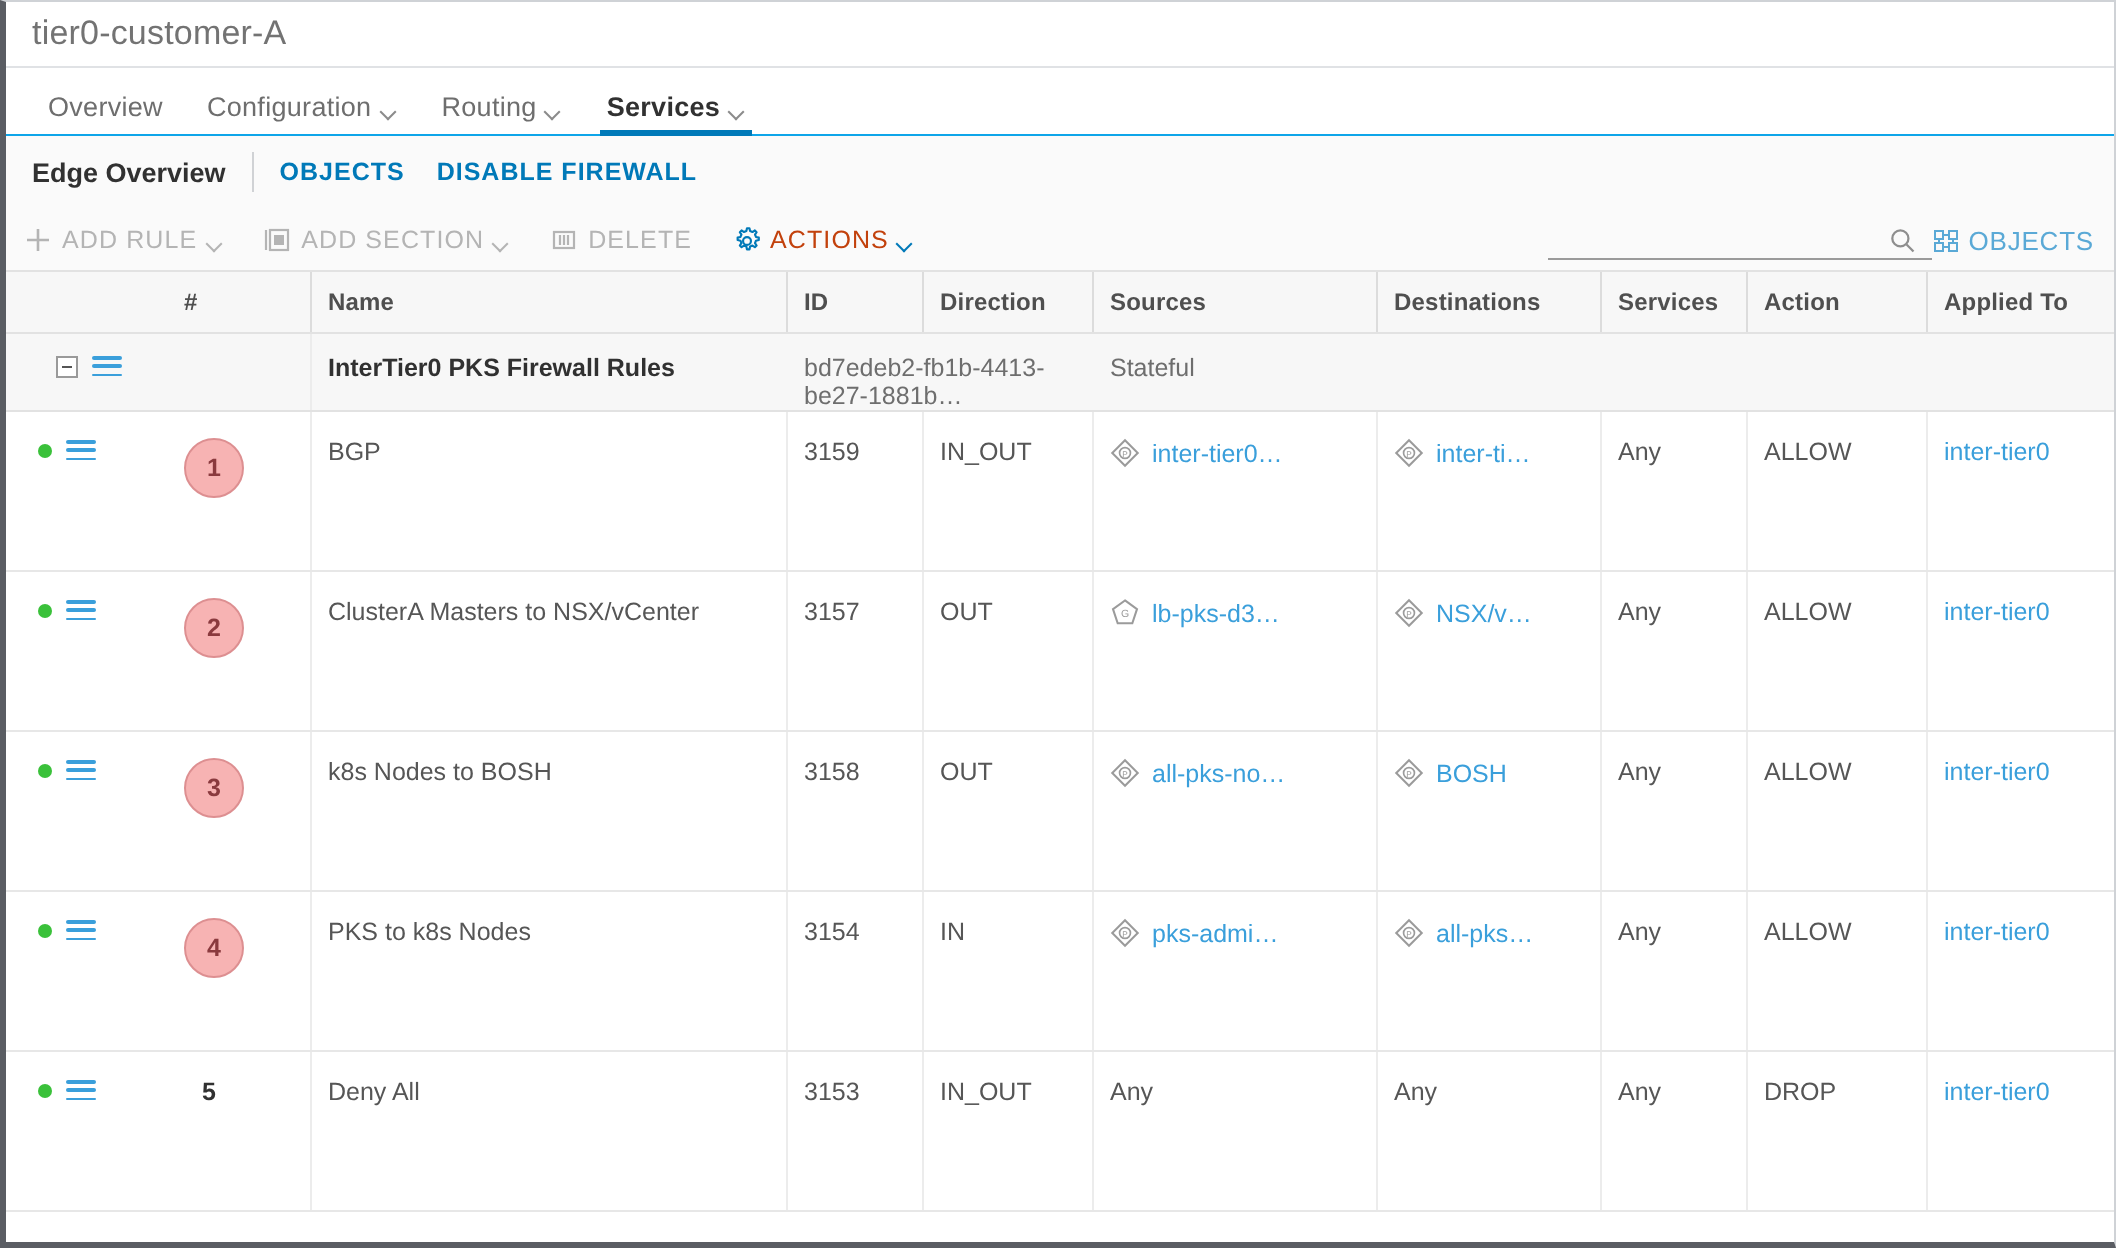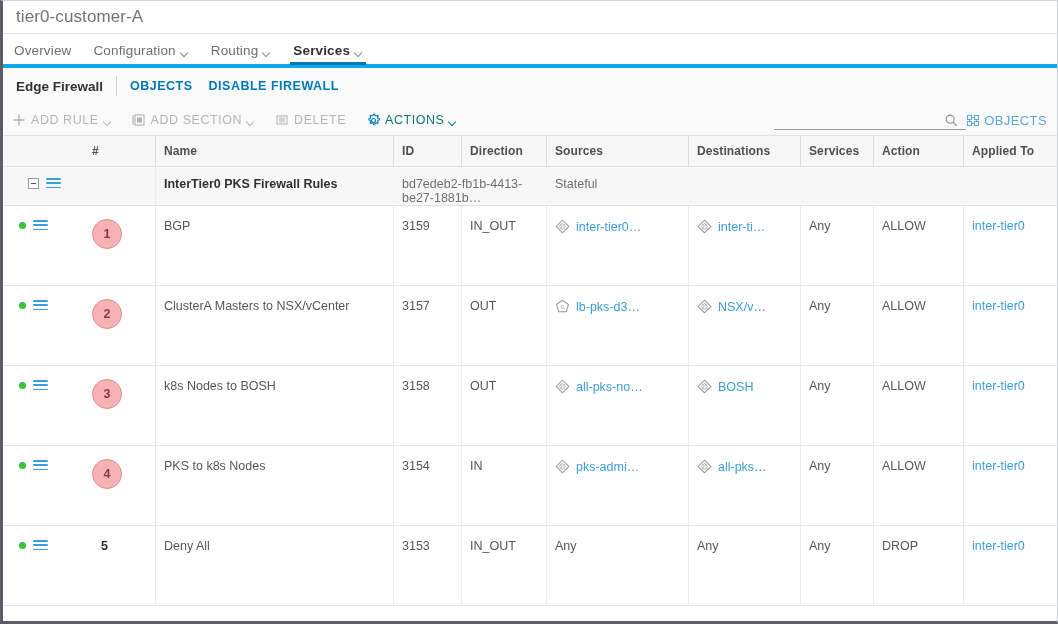--- a/index.html
+++ b/index.html
@@ -31,21 +31,22 @@
     background:#fff;
   }
   .titlebar .title {
     font-size:17px; color:#737373; font-weight:400; letter-spacing:.1px;
   }
 
   
   .tabbar {
     height:34px; flex:0 0 34px;
     display:flex; align-items:flex-end;
-    border-bottom:4px solid #0ea5e9;
+    padding-left:10px;
+    border-bottom:1px solid #0ea5e9;
     background:#fff;
   }
   .tab {
     display:flex; align-items:center; gap:5px;
     padding:0 11px 6px 11px;
     font-size:13.5px; color:#6e6e6e;
     cursor:pointer; position:relative;
     letter-spacing:.15px;
   }
   .tab.active { color:#313131; font-weight:bold; }
@@ -83,21 +84,21 @@
     display:flex; align-items:center;
     padding:0 10px 0 9px;
     background:#fafafa;
     position:relative;
   }
   .tb-btn {
     display:flex; align-items:center; gap:5px;
     font-size:12.5px; letter-spacing:.55px;
     color:#b4b4b4; margin-right:20px; cursor:default;
   }
-  .tb-btn.enabled { color:#0f766e; cursor:pointer; }
+  .tb-btn.enabled { color:#c2410c; cursor:pointer; }
   .tb-btn .caret::before { border-color:#b4b4b4; }
   .tb-btn.enabled .caret::before { border-color:#0079b8; }
   .tb-ico { width:14px; height:14px; display:inline-block; position:relative; }
 
   .tb-right {
     margin-left:auto; display:flex; align-items:flex-end; gap:8px;
     position:relative; top:1px;
   }
   .search-wrap { display:flex; align-items:center; }
   .search-input {
@@ -194,21 +195,21 @@
       <span>Routing</span>
       <span class="caret"></span>
     </div>
     <div class="tab active">
       <span>Services</span>
       <span class="caret"></span>
     </div>
   </div>
 
   <div class="fw-header">
-    <span class="fw-title">Edge Firewall</span>
+    <span class="fw-title">Edge Overview</span>
     <span class="vdiv"></span>
     <span class="link-action">OBJECTS</span>
     <span class="link-action">DISABLE FIREWALL</span>
   </div>
 
   <div class="toolbar">
 
     <div class="tb-btn">
       <span class="tb-ico">
         <svg width="14" height="14" viewBox="0 0 14 14">

